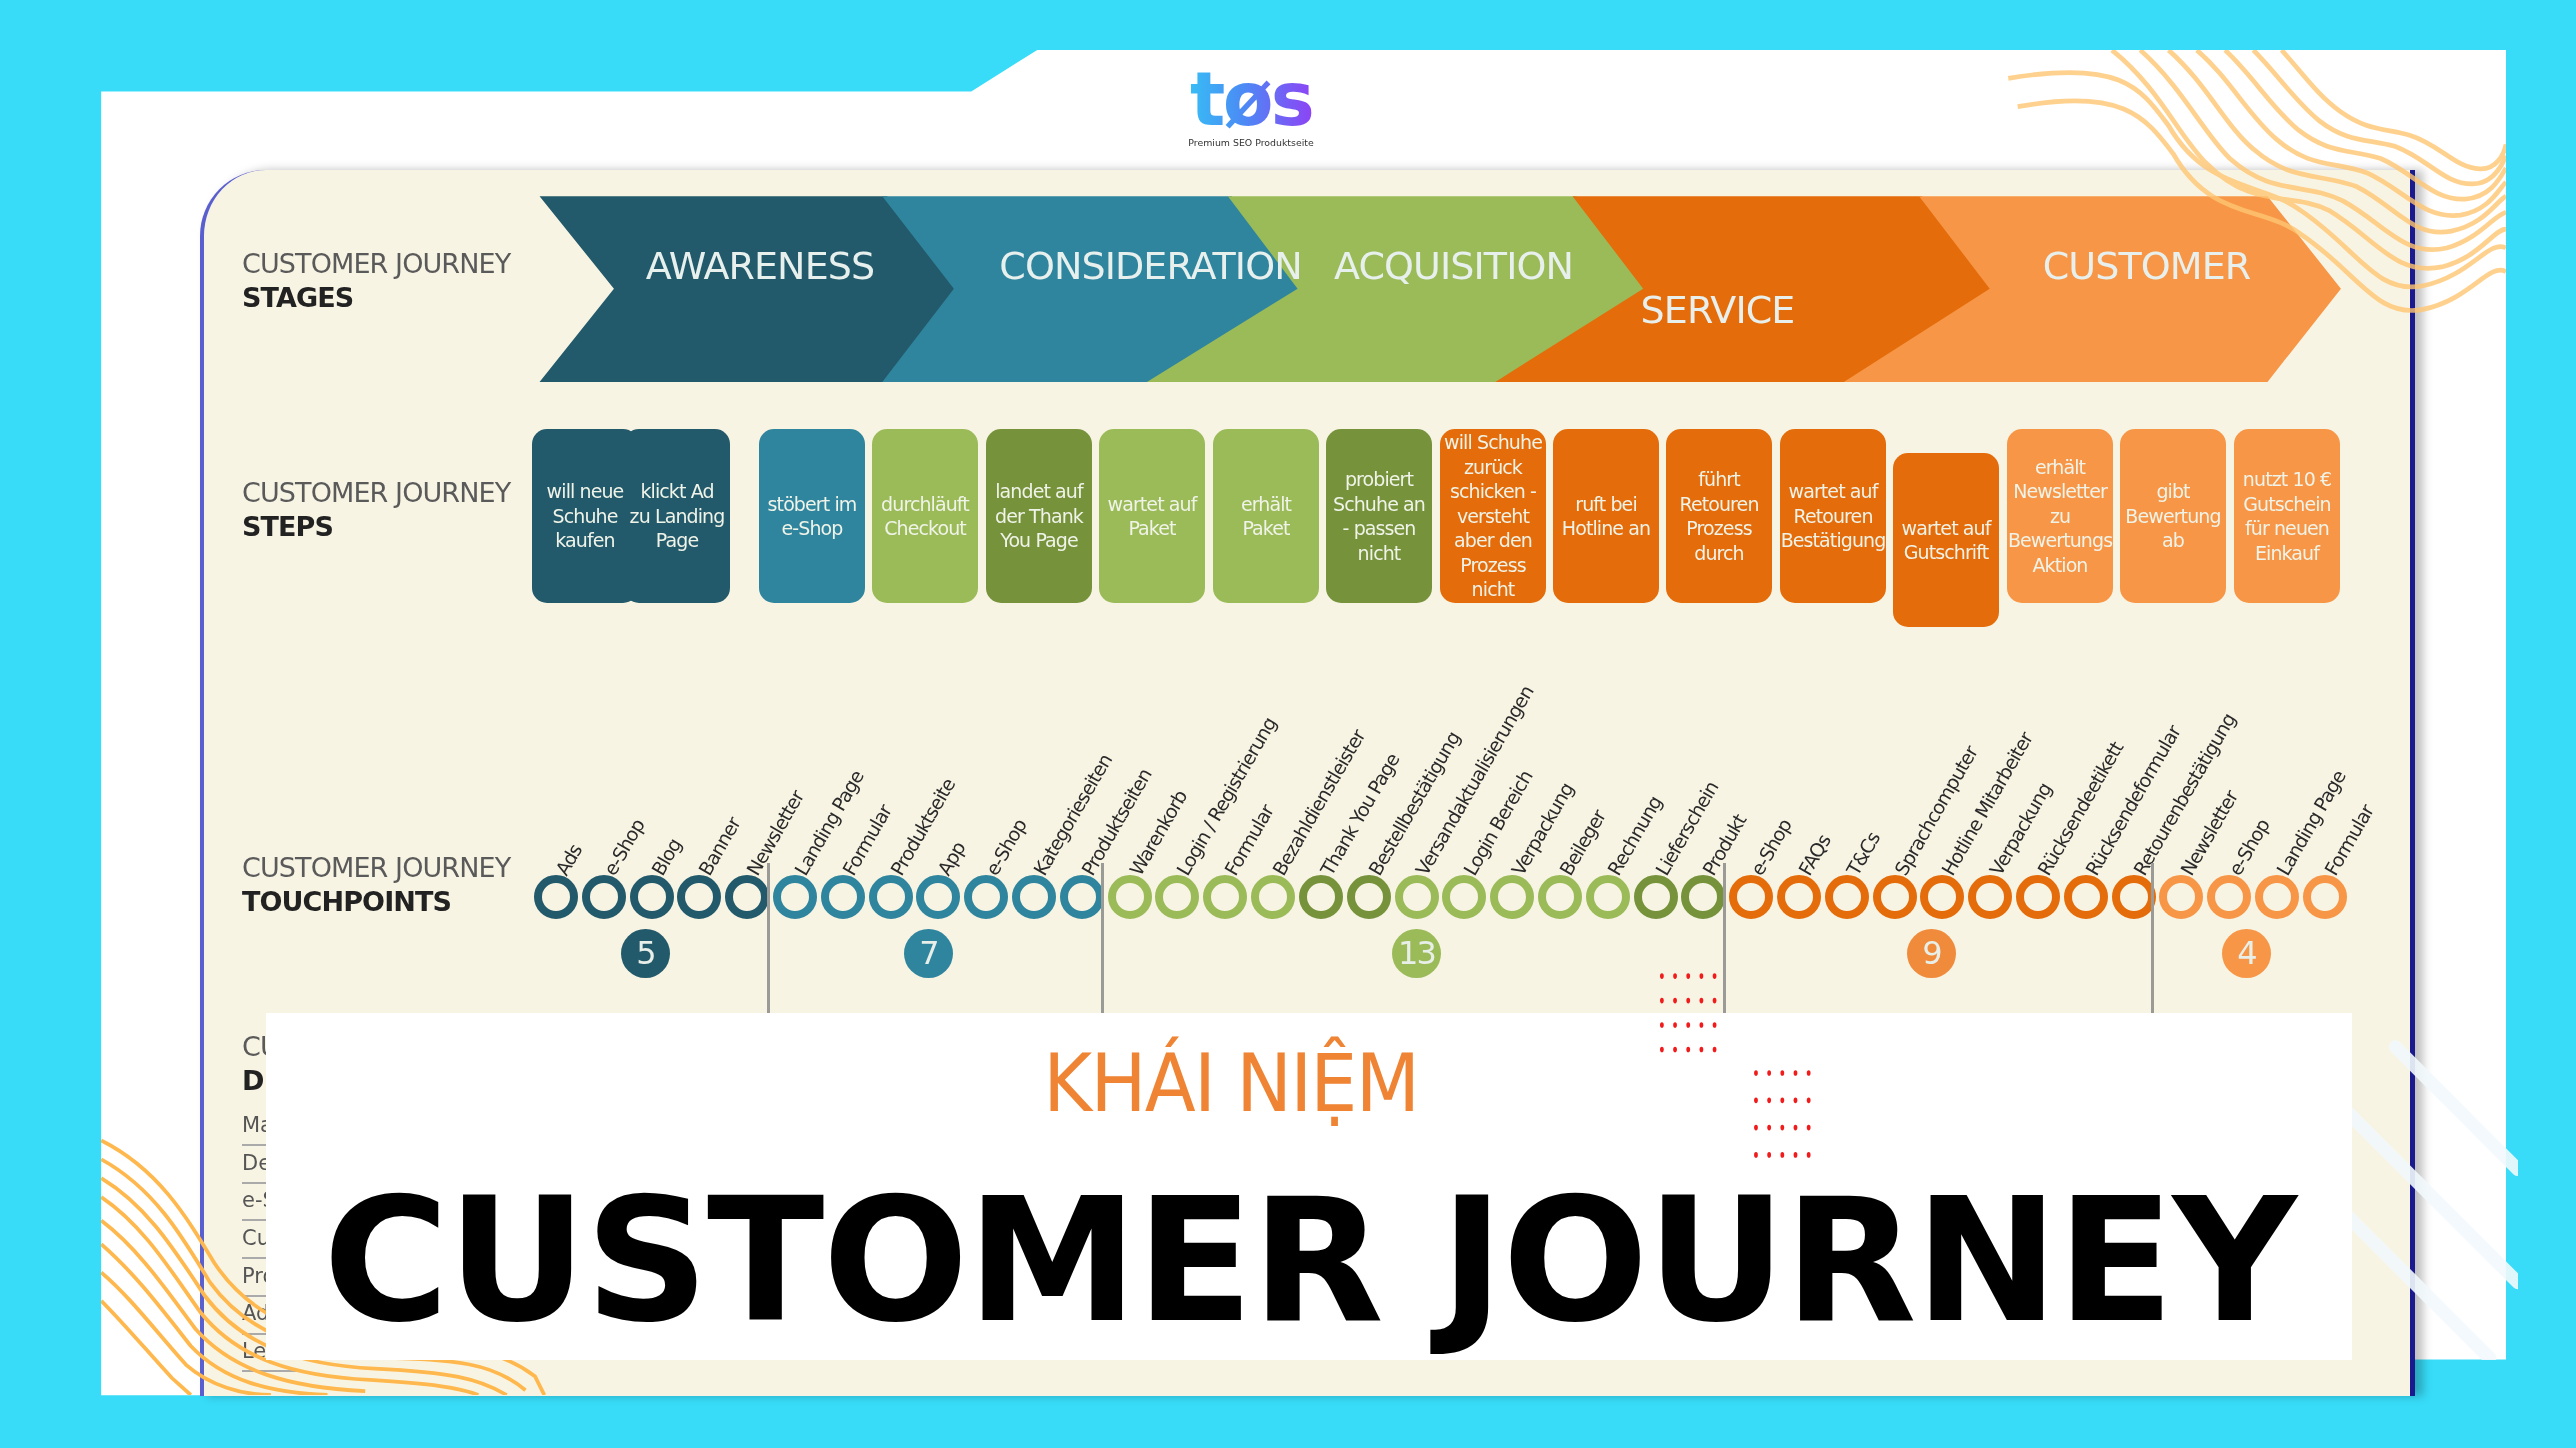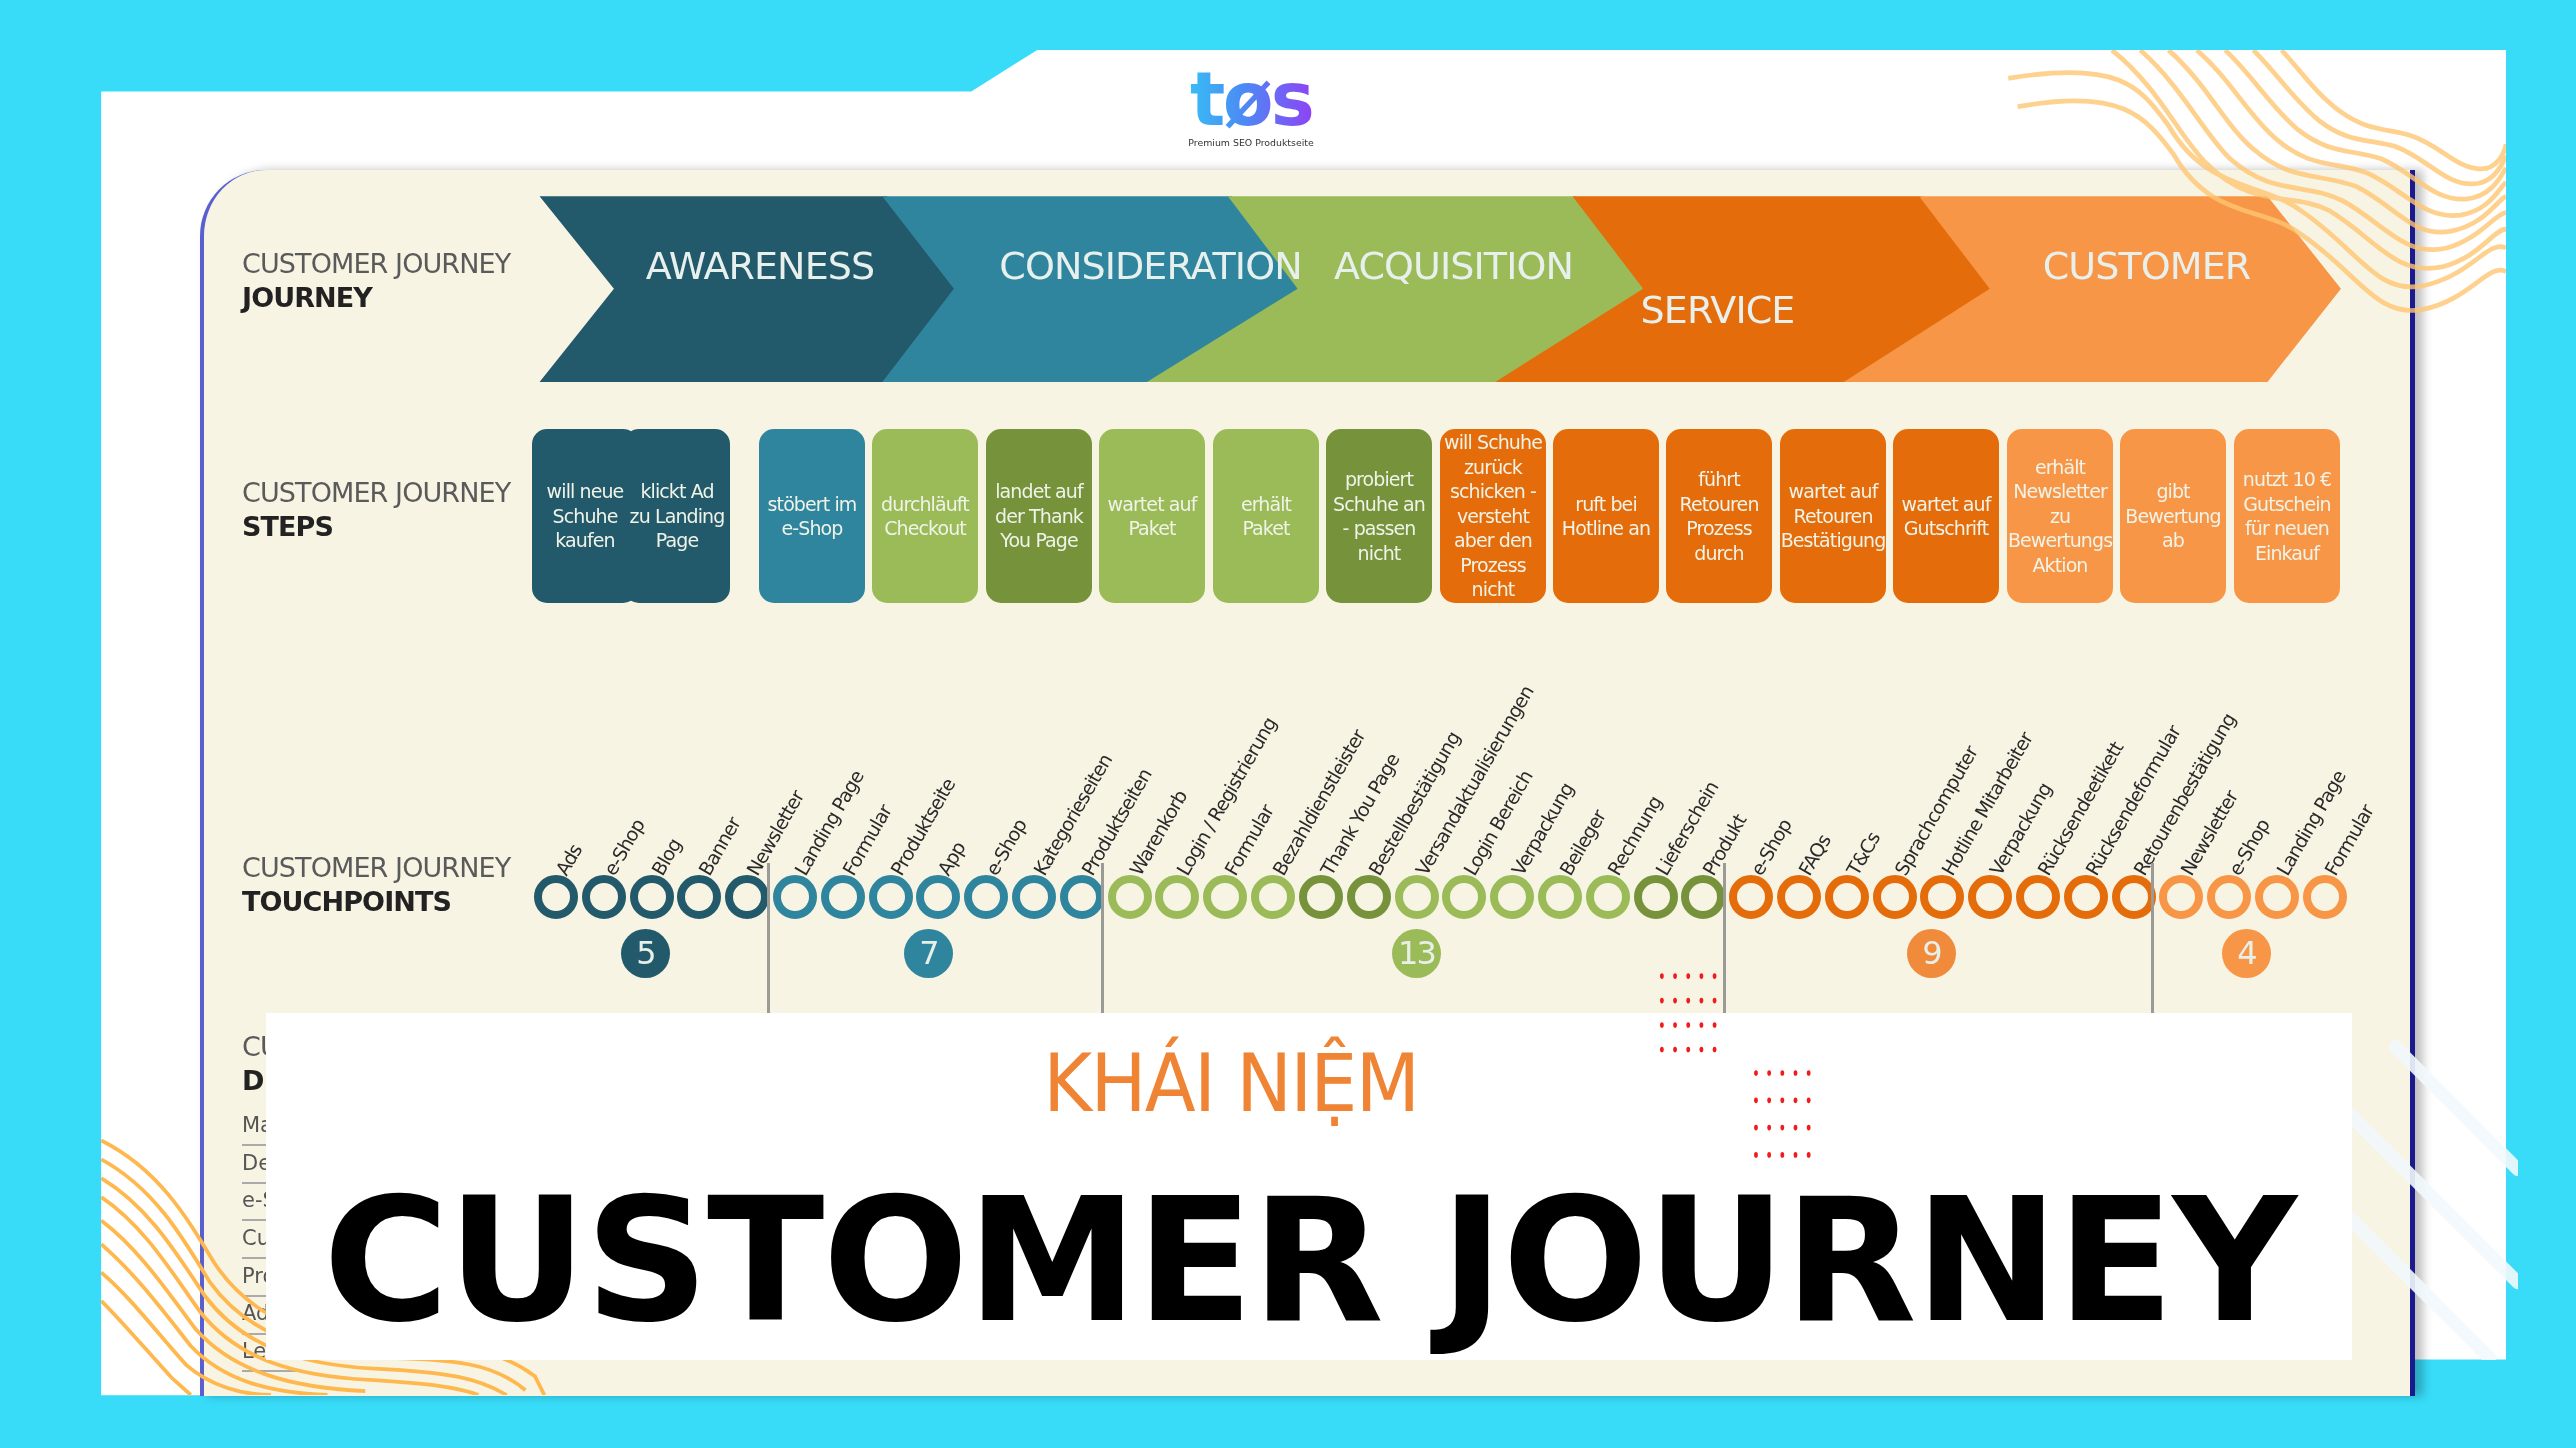--- a/index.html
+++ b/index.html
@@ -30,21 +30,21 @@
 <body>
 
 <svg id="card" width="2576" height="1448" viewBox="0 0 2732 1536">
   <polygon points="107,97 1030,97 1100,53 2658,53 2658,1442 1100,1442 1040,1480 107,1480" fill="#FFFFFF"></polygon>
 </svg>
 
 <div id="panel">
 
   <div class="row-label" style="top:77px;">
     <span>CUSTOMER JOURNEY</span>
-    <b>JOURNEY</b>
+    <b>STAGES</b>
   </div>
   <div class="row-label" style="top:306px;">
     <span>CUSTOMER JOURNEY</span>
     <b>STEPS</b>
   </div>
   <div class="row-label" style="top:681px;">
     <span>CUSTOMER JOURNEY</span>
     <b>TOUCHPOINTS</b>
   </div>
   <div class="row-label" style="top:860px;">
@@ -73,21 +73,21 @@
       <div class="step" style="left: 555px; background: rgb(47, 133, 158);">stöbert im e-Shop</div>
       <div class="step" style="left: 668px; background: rgb(155, 187, 89);">durchläuft Checkout</div>
       <div class="step" style="left: 782px; background: rgb(118, 147, 60);">landet auf der Thank You Page</div>
       <div class="step" style="left: 895px; background: rgb(155, 187, 89);">wartet auf Paket</div>
       <div class="step" style="left: 1009px; background: rgb(155, 187, 89);">erhält Paket</div>
       <div class="step" style="left: 1122px; background: rgb(118, 147, 60);">probiert Schuhe an - passen nicht</div>
       <div class="step" style="left: 1236px; background: rgb(228, 108, 10);">will Schuhe zurück schicken - versteht aber den Prozess nicht</div>
       <div class="step" style="left: 1349px; background: rgb(228, 108, 10);">ruft bei Hotline an</div>
       <div class="step" style="left: 1462px; background: rgb(228, 108, 10);">führt Retouren Prozess durch</div>
       <div class="step" style="left: 1576px; background: rgb(228, 108, 10);">wartet auf Retouren Bestätigung</div>
-      <div class="step" style="left: 1689px; background: rgb(228, 108, 10);">wartet auf Gutschrift</div>
+      <div class="step" style="left: 1689px; background: rgb(228, 108, 10); margin-top: 24px;">wartet auf Gutschrift</div>
       <div class="step" style="left: 1803px; background: rgb(247, 150, 70);">erhält Newsletter zu Bewertungs Aktion</div>
       <div class="step" style="left: 1916px; background: rgb(247, 150, 70);">gibt Bewertung ab</div>
       <div class="step" style="left: 2030px; background: rgb(247, 150, 70);">nutzt 10 € Gutschein für neuen Einkauf</div>
     </div>
 
   <div id="touchpoints">
       <div class="tp" style="left: 330px; border-color: rgb(35, 90, 107);"></div>
       <div class="tp-label" style="left: 347px; top: 698px;">Ads</div>
       <div class="tp" style="left: 378px; border-color: rgb(35, 90, 107);"></div>
       <div class="tp-label" style="left: 395px; top: 698px;">e-Shop</div>

